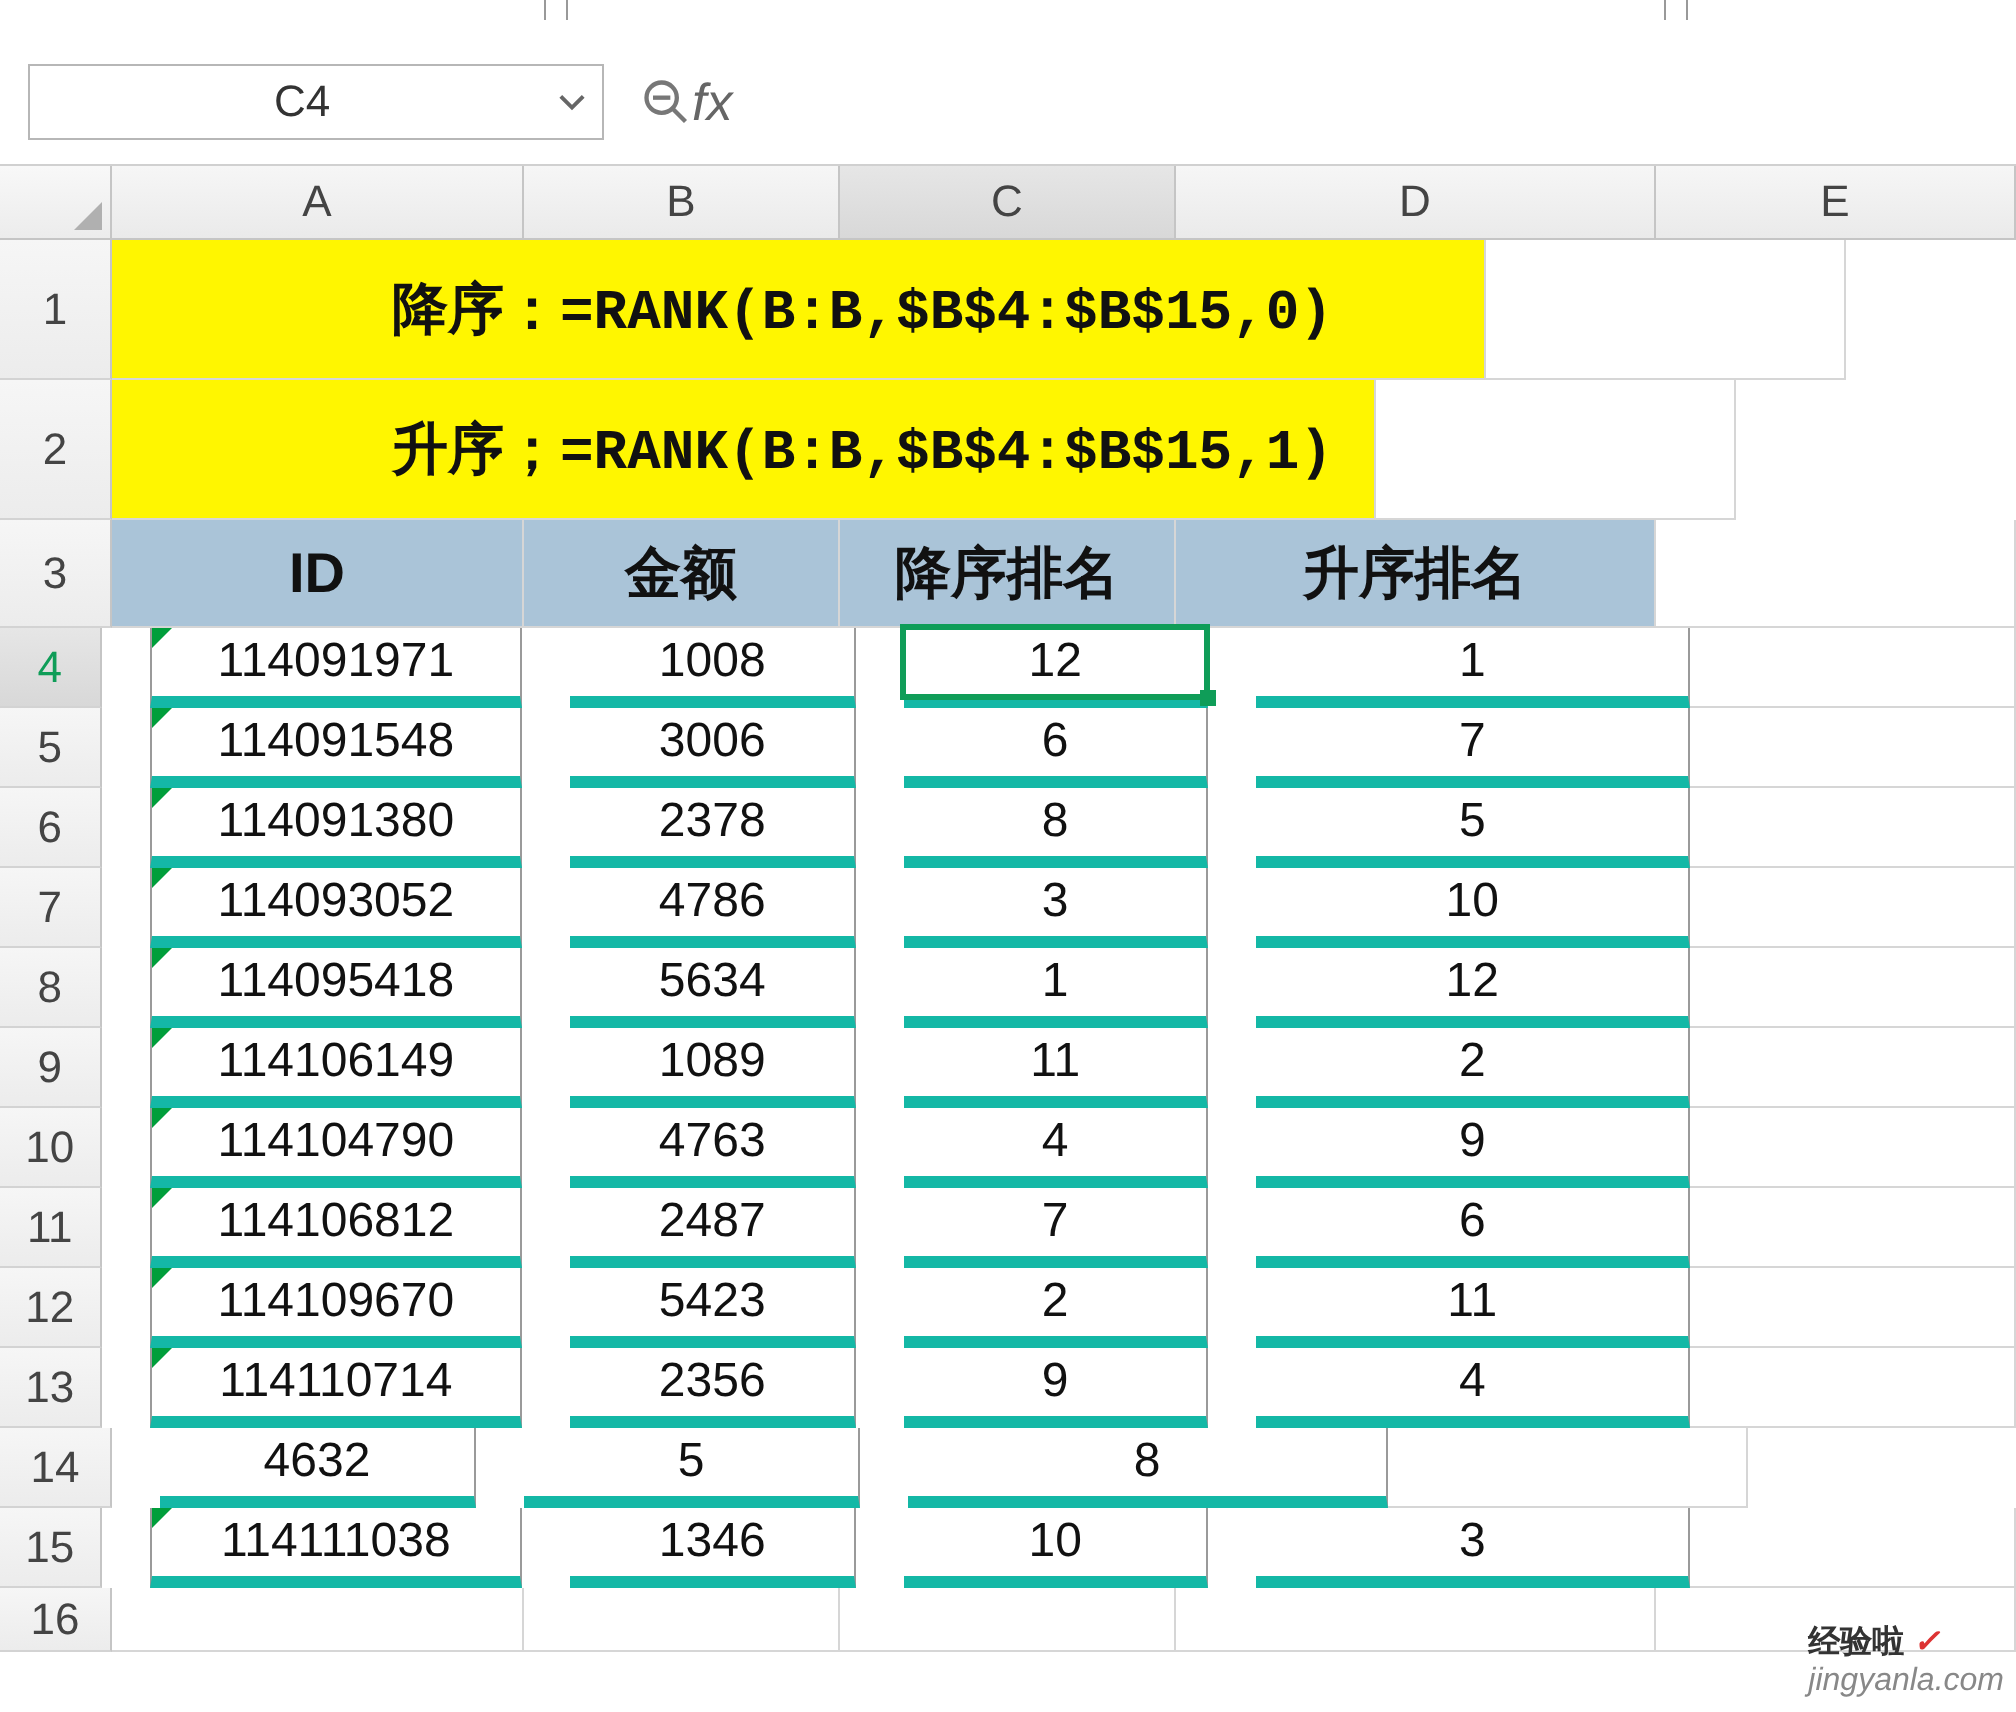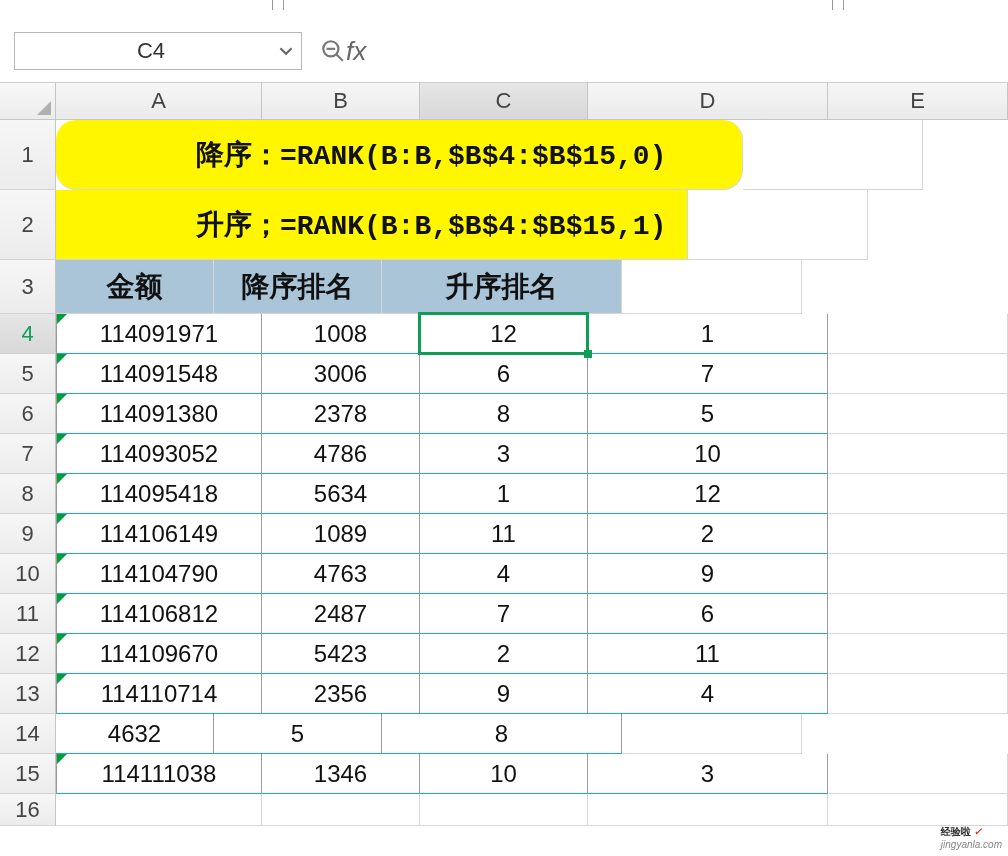--- a/index.html
+++ b/index.html
@@ -36,37 +36,37 @@
   .cell { border-right:1px solid #d6d6d6; border-bottom:1px solid #d6d6d6; display:flex; align-items:center; justify-content:center; font-size:24px; color:#111; background:#fff; }
   .row.r1 .rh, .row.r1 .cell { height:70px; }
   .row.r2 .rh, .row.r2 .cell { height:70px; }
   .row.r3 .rh, .row.r3 .cell { height:54px; }
   .row.rd .rh, .row.rd .cell { height:40px; }
   .row.r16 .rh, .row.r16 .cell { height:32px; }
 
   .merged-yellow { background:#fff600 !important; font-family:"SimHei","Microsoft YaHei",sans-serif; font-weight:bold; font-size:28px; justify-content:flex-start; padding-left:140px; border-right:1px solid #d6d6d6; }
   .header-blue { background:#aac4d8 !important; font-family:"SimHei","Microsoft YaHei",sans-serif; font-weight:bold; font-size:28px; }
   .mono { font-family:"Courier New",monospace; }
-  .data { border-right:1px solid #9a9a9a; border-bottom:1px solid #14b8a6; }
+  .data { border-right:1px solid #9a9a9a; border-bottom:6px solid #14b8a6;margin-left:24px; }
   .data-left-border { border-left:1px solid #9a9a9a; }
 
   
   .selcell { position:relative; }
   .sel-outline { position:absolute; inset:-2px; border:3px solid #0f9d58; pointer-events:none; }
   .sel-handle { position:absolute; right:-5px; bottom:-5px; width:8px; height:8px; background:#0f9d58; }
 
   
   .gtri::before { content:""; position:absolute; left:0; top:0; width:0; height:0; border-top:10px solid #009e3b; border-right:10px solid transparent; }
   .relpos { position:relative; }
 
   
   .top-resize { height:14px; background:#fff; position:relative; }
   .top-resize .tick { position:absolute; top:0; width:12px; height:10px; border-left:1px solid #999; border-right:1px solid #999; }
 
-  .watermark { position:absolute; right:6px; bottom:6px; font-size:10px; color:#888; font-style:italic; }
+  .watermark { position:absolute; right:6px; bottom:6px; font-size:16px; color:#888; font-style:italic; }
   .watermark b { color:#333; font-style:normal; }
   .watermark .chk { color:#d33; font-weight:bold; }
 </style>
 </head>
 <body>
 
 <div class="app">
 
   <div class="top-resize">
     <div class="tick" style="left:272px;"></div>
@@ -101,32 +101,33 @@
       <div class="ch colB">B</div>
       <div class="ch colC sel">C</div>
       <div class="ch colD">D</div>
       <div class="ch colE">E</div>
     </div>
 
     <div class="rows">
 
       <div class="row r1">
         <div class="rh">1</div>
-        <div class="cell merged-yellow mono" style="width:687px;border-radius:20px;">降序：=RANK(B:B,$B$4:$B$15,0)</div>
+        <div class="cell merged-yellow mono" style="width:687px;">降序：=RANK(B:B,$B$4:$B$15,0)</div>
         <div class="cell colE"></div>
       </div>
 
       <div class="row r2">
         <div class="rh">2</div>
         <div class="cell merged-yellow mono" style="width:632px;">升序；=RANK(B:B,$B$4:$B$15,1)</div>
         <div class="cell colE"></div>
       </div>
 
       <div class="row r3">
         <div class="rh">3</div>
+        <div class="cell colA header-blue">ID</div>
         <div class="cell colB header-blue">金额</div>
         <div class="cell colC header-blue">降序排名</div>
         <div class="cell colD header-blue">升序排名</div>
         <div class="cell colE"></div>
       </div>
 
       <div id="data-rows">
           <div class="row rd">
             <div class="rh sel">4</div>
             <div class="cell colA data relpos gtri data-left-border">114091971</div>

